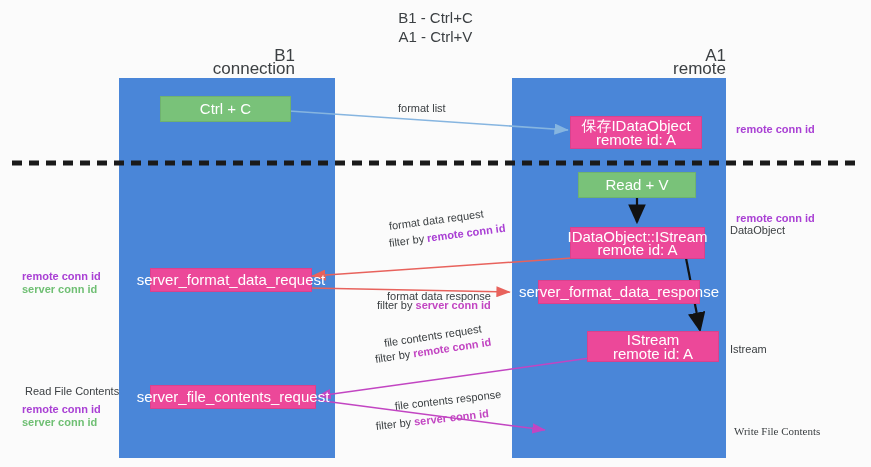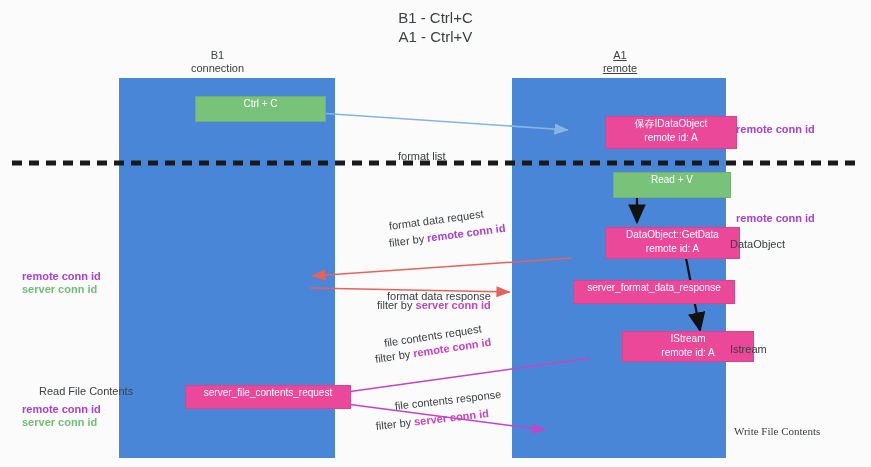--- a/index.html
+++ b/index.html
@@ -24,49 +24,49 @@
     width: 871px;
     height: 467px;
     pointer-events: none;
   }
   .lane {
     position: absolute;
     background: #4a86d8;
   }
   .lane-head {
     position: absolute;
-    text-align: center;
-    color: #3c4043;
-    font-size: 11px;
+    text-align: right;
+    color: #3c4043;
+    font-size: 17px;
     line-height: 13px;
     white-space: pre-line;
   }
   .title {
     position: absolute;
     left: 0;
     right: 0;
     top: 8px;
     text-align: center;
     color: #3c4043;
     font-size: 15px;
     line-height: 19px;
     white-space: pre-line;
   }
   .node {
     position: absolute;
     box-sizing: border-box;
     display: flex;
     flex-direction: column;
     align-items: center;
+    justify-content: center;
     color: #ffffff;
-    font-size: 10px;
+    font-size: 15px;
     line-height: 13.5px;
     text-align: center;
     border: 1px solid rgba(0,0,0,0.08);
-    margin-left: 35px;
   }
   .node.orange { background: #ec4899; }
   .node.green  { background: #79c279; }
   .node .l2 { display: block; }
   .edge-label {
     position: absolute;
     font-size: 11px;
     line-height: 14px;
     color: #3c4043;
     white-space: nowrap;
@@ -88,21 +88,21 @@
 </head>
 <body>
 
 <div id="canvas">
 
   <div class="title">B1 - Ctrl+C
 A1 - Ctrl+V</div>
 
   <div class="lane-head" style="left:140px; top:49px; width:155px;">B1
 connection</div>
-  <div class="lane-head" style="left:525px; top:49px; width:190px;text-decoration:underline;">A1
+  <div class="lane-head" style="left:536px; top:49px; width:190px;">A1
 remote</div>
 
   <div class="lane" style="left:119px; top:78px; width:216px; height:380px;"></div>
   <div class="lane" style="left:512px; top:78px; width:214px; height:380px;"></div>
 
   <svg id="svg-layer" viewBox="0 0 871 467">
     <defs>
       <marker id="ah-blue" markerWidth="9" markerHeight="7" refX="8.5" refY="3.5" orient="auto">
         <polygon points="0,0 9,3.5 0,7" fill="#86b5e0"></polygon>
       </marker>
@@ -141,40 +141,43 @@
   <div class="node orange" style="left:570px; top:116px; width:132px; height:33px;">
     <span>保存IDataObject</span>
     <span class="l2">remote id: A</span>
   </div>
 
   <div class="node green" style="left:578px; top:172px; width:118px; height:26px;">
     <span>Read + V</span>
   </div>
 
   <div class="node orange" style="left:570px; top:227px; width:135px; height:32px;">
-    <span>DataObject::GetData</span>
+    <span>IDataObject::IStream</span>
     <span class="l2">remote id: A</span>
   </div>
 
+  <div class="node orange" style="left:150px; top:268px; width:162px; height:24px;">
+    <span>server_format_data_request</span>
+  </div>
 
   <div class="node orange" style="left:538px; top:280px; width:162px; height:24px;">
     <span>server_format_data_response</span>
   </div>
 
   <div class="node orange" style="left:587px; top:331px; width:132px; height:31px;">
     <span>IStream</span>
     <span class="l2">remote id: A</span>
   </div>
 
   <div class="node orange" style="left:150px; top:385px; width:166px; height:24px;">
     <span>server_file_contents_request</span>
   </div>
 
 
-  <div class="edge-label" style="left:398px; top:101px;margin-top:48px;">format list</div>
+  <div class="edge-label" style="left:398px; top:101px;">format list</div>
 
   <div class="edge-label rot-a" style="left:388px; top:219px;">format data request</div>
   <div class="edge-label rot-a" style="left:388px; top:236px;">
     <span>filter by </span><span class="purple">remote conn id</span>
   </div>
 
   <div class="edge-label" style="left:387px; top:273px;margin-top:16px;">format data response</div>
   <div class="edge-label" style="left:377px; top:298px;">
     <span>filter by </span><span class="magenta">server conn id</span>
   </div>
@@ -184,24 +187,24 @@
     <span>filter by </span><span class="magenta">remote conn id</span>
   </div>
 
   <div class="edge-label rot-c" style="left:394px; top:399px;">file contents response</div>
   <div class="edge-label rot-c" style="left:375px; top:419px;">
     <span>filter by </span><span class="magenta">server conn id</span>
   </div>
 
   <div class="side-label purple" style="left:736px; top:122px;">remote conn id</div>
   <div class="side-label purple" style="left:736px; top:211px;">remote conn id</div>
-  <div class="side-label" style="left:730px; top:237px;">DataObject</div>
+  <div class="side-label" style="left:730px; top:223px;">DataObject</div>
   <div class="side-label" style="left:730px; top:342px;">Istream</div>
   <div class="side-label" style="left:734px; top:424px;font-family:Liberation Serif, serif;">Write File Contents</div>
 
   <div class="side-label purple" style="left:22px; top:269px;">remote conn id</div>
   <div class="side-label green-t" style="left:22px; top:282px;">server conn id</div>
 
-  <div class="side-label" style="left:39px; top:384px;">Read File Contents</div>
+  <div class="side-label" style="left:25px; top:384px;">Read File Contents</div>
   <div class="side-label purple" style="left:22px; top:402px;">remote conn id</div>
   <div class="side-label green-t" style="left:22px; top:415px;">server conn id</div>
 
 </div>
 
 </body></html>

